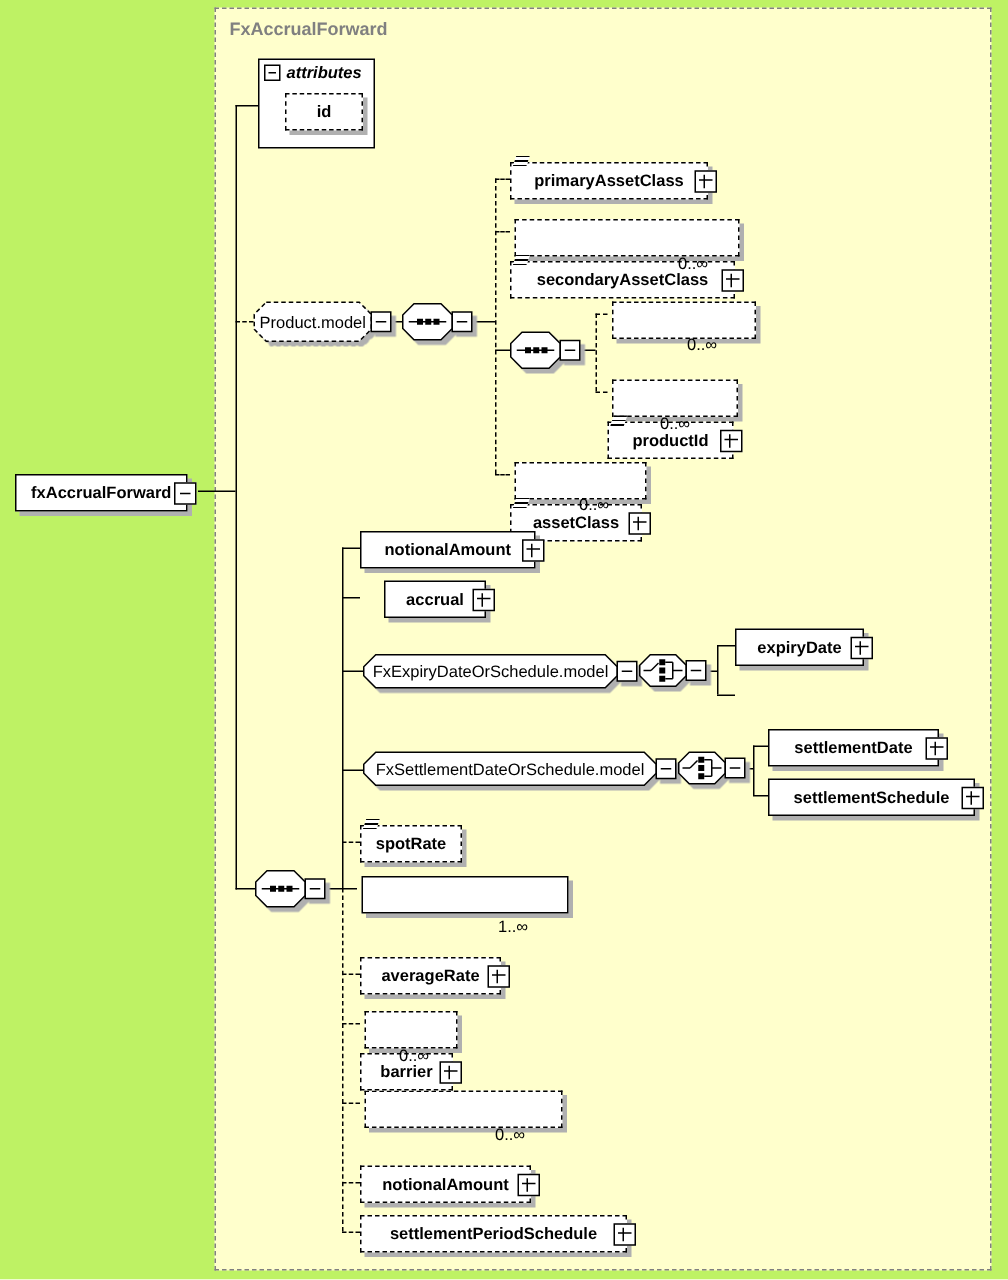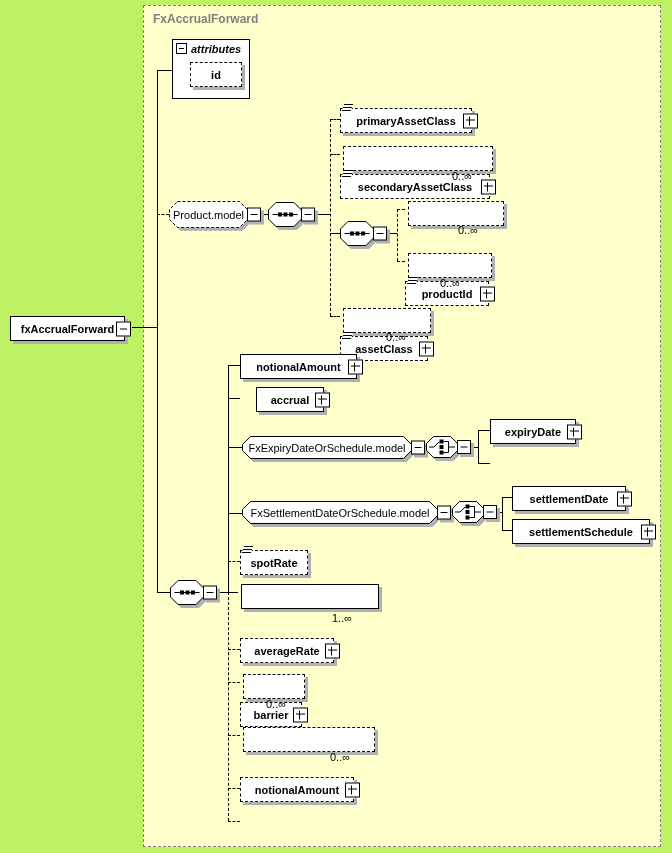--- a/index.html
+++ b/index.html
@@ -290,14 +290,18 @@
   <div class="occ" style="left:266px;top:698px">0..∞</div>
 
   <div class="stack opt" style="left:243px;top:727px;width:130px"></div>
   <div class="occ" style="left:330px;top:751px">0..∞</div>
 
   <div class="el opt" style="left:240px;top:777px;width:112px">
     <span>notionalAmount</span>
     <span class="plus"></span>
   </div>
 
+  <div class="el opt" style="left:240px;top:810px;width:176px">
+    <span>settlementPeriodSchedule</span>
+    <span class="plus"></span>
+  </div>
 
 </div>
 
 </body></html>

